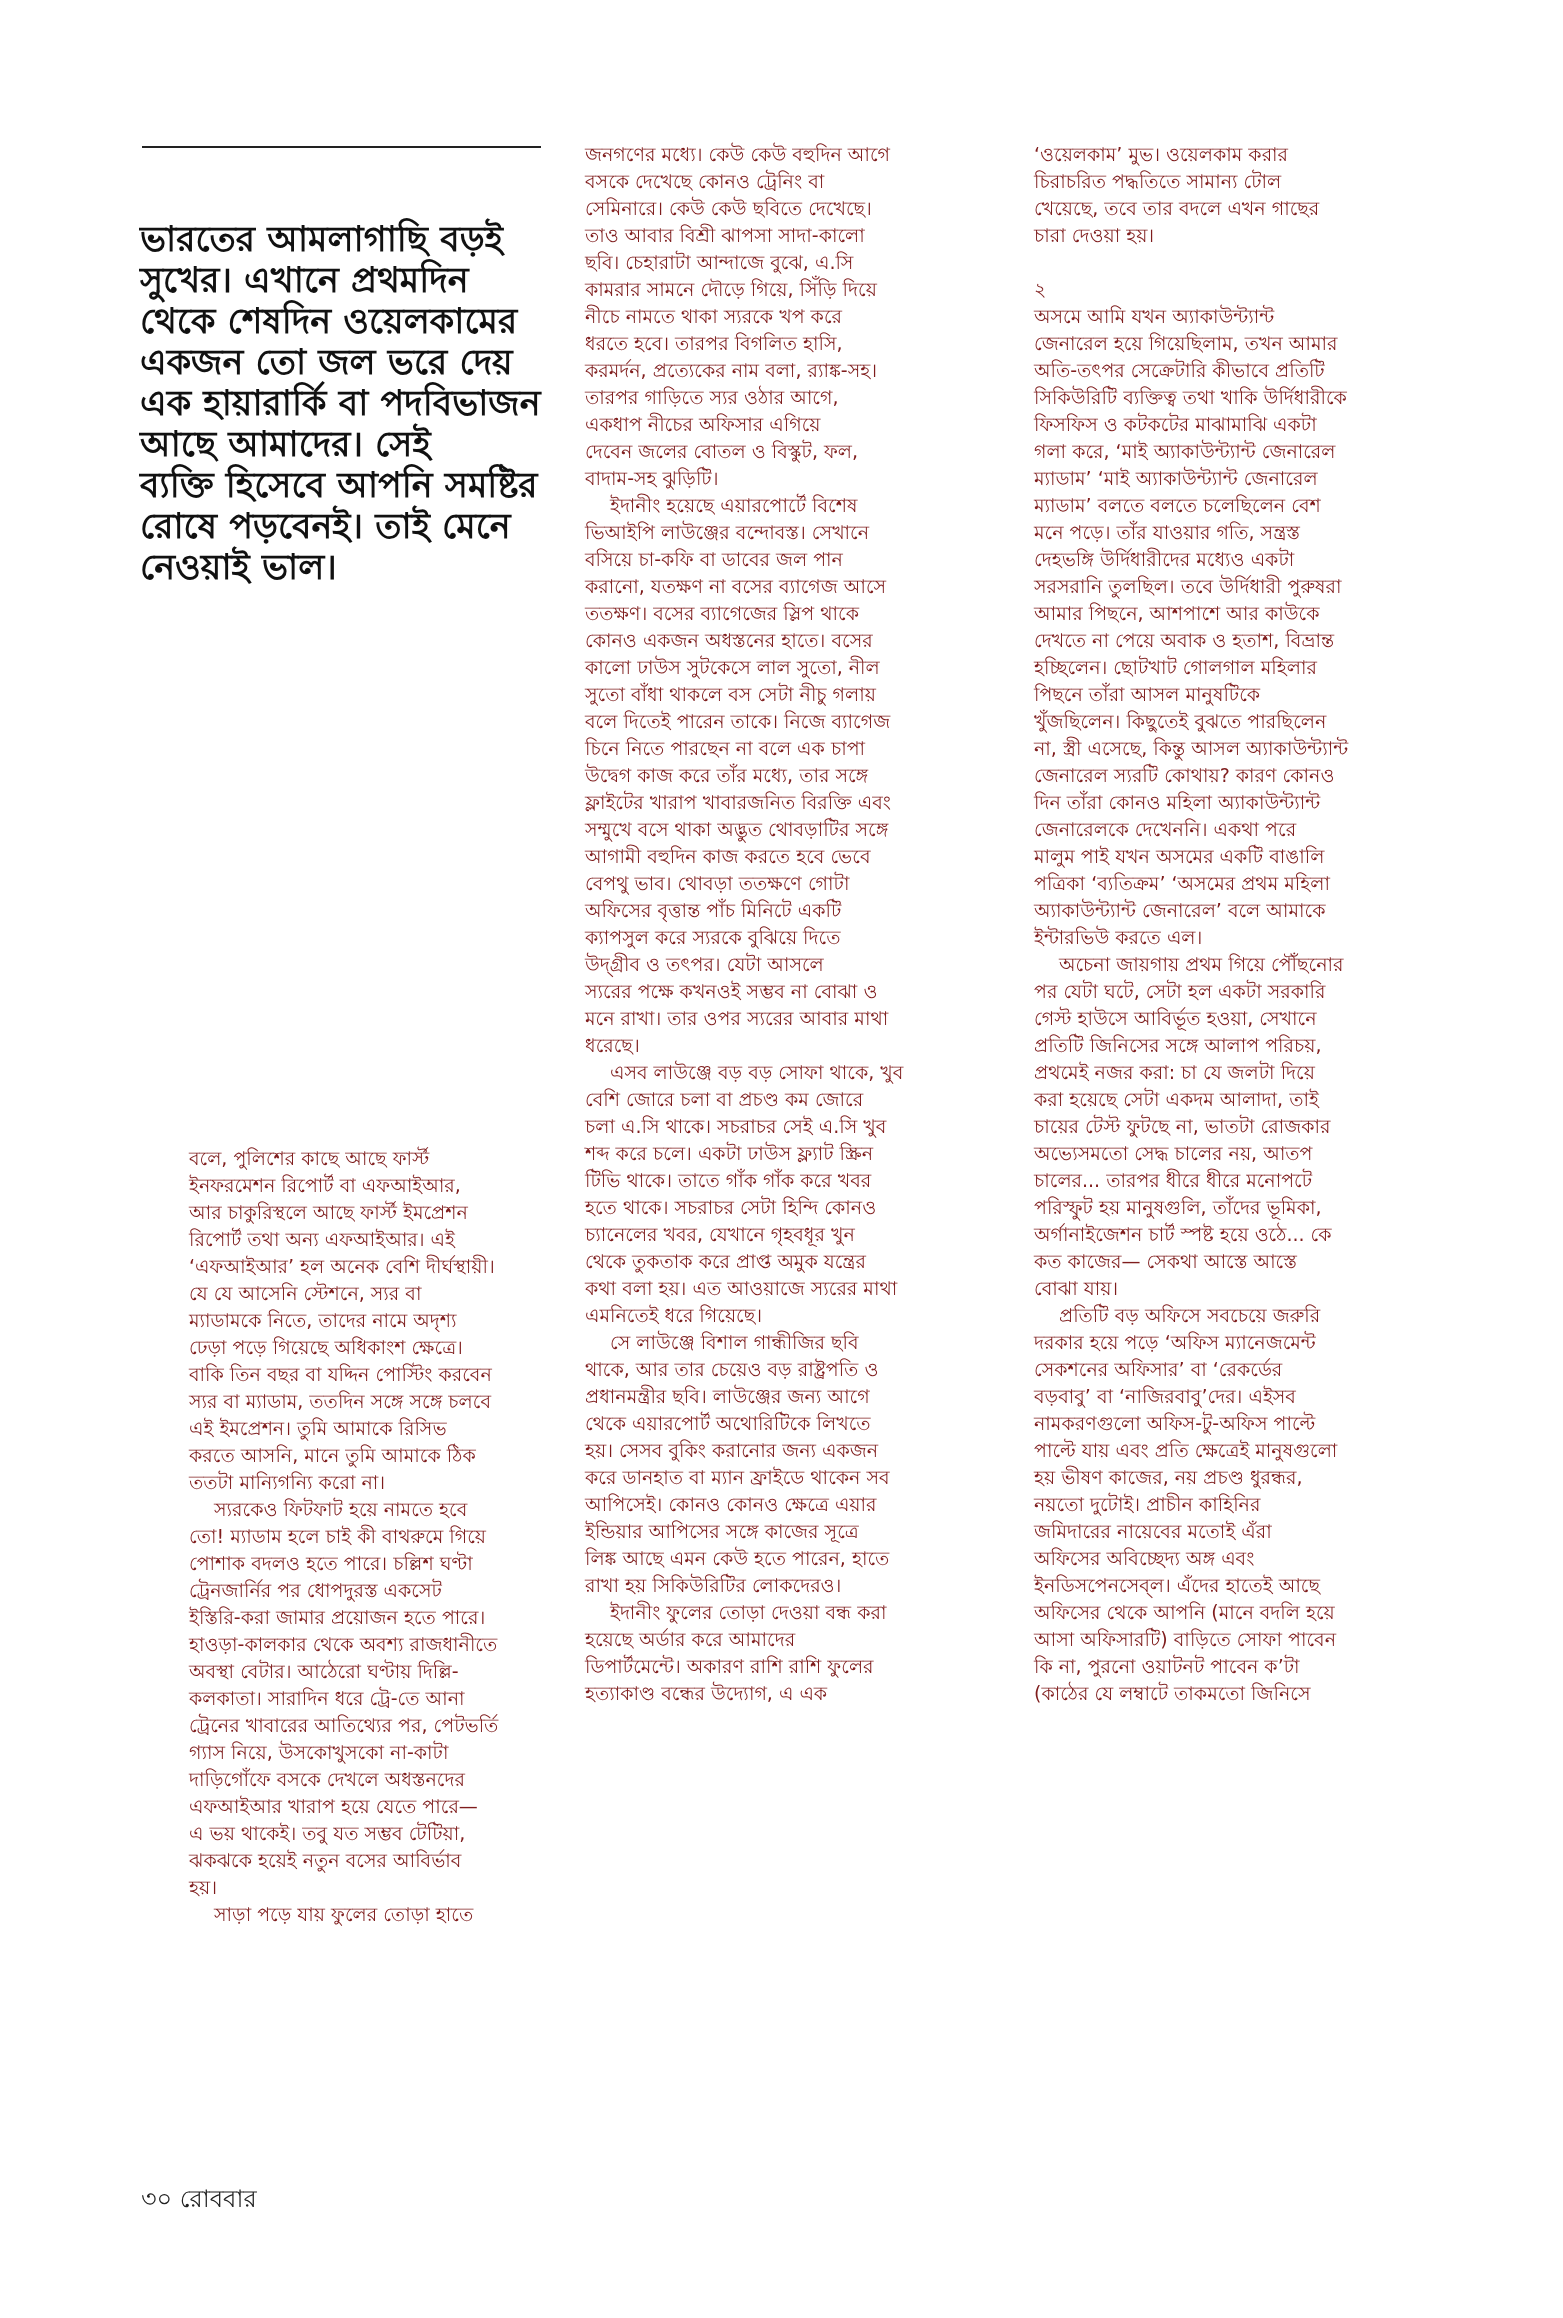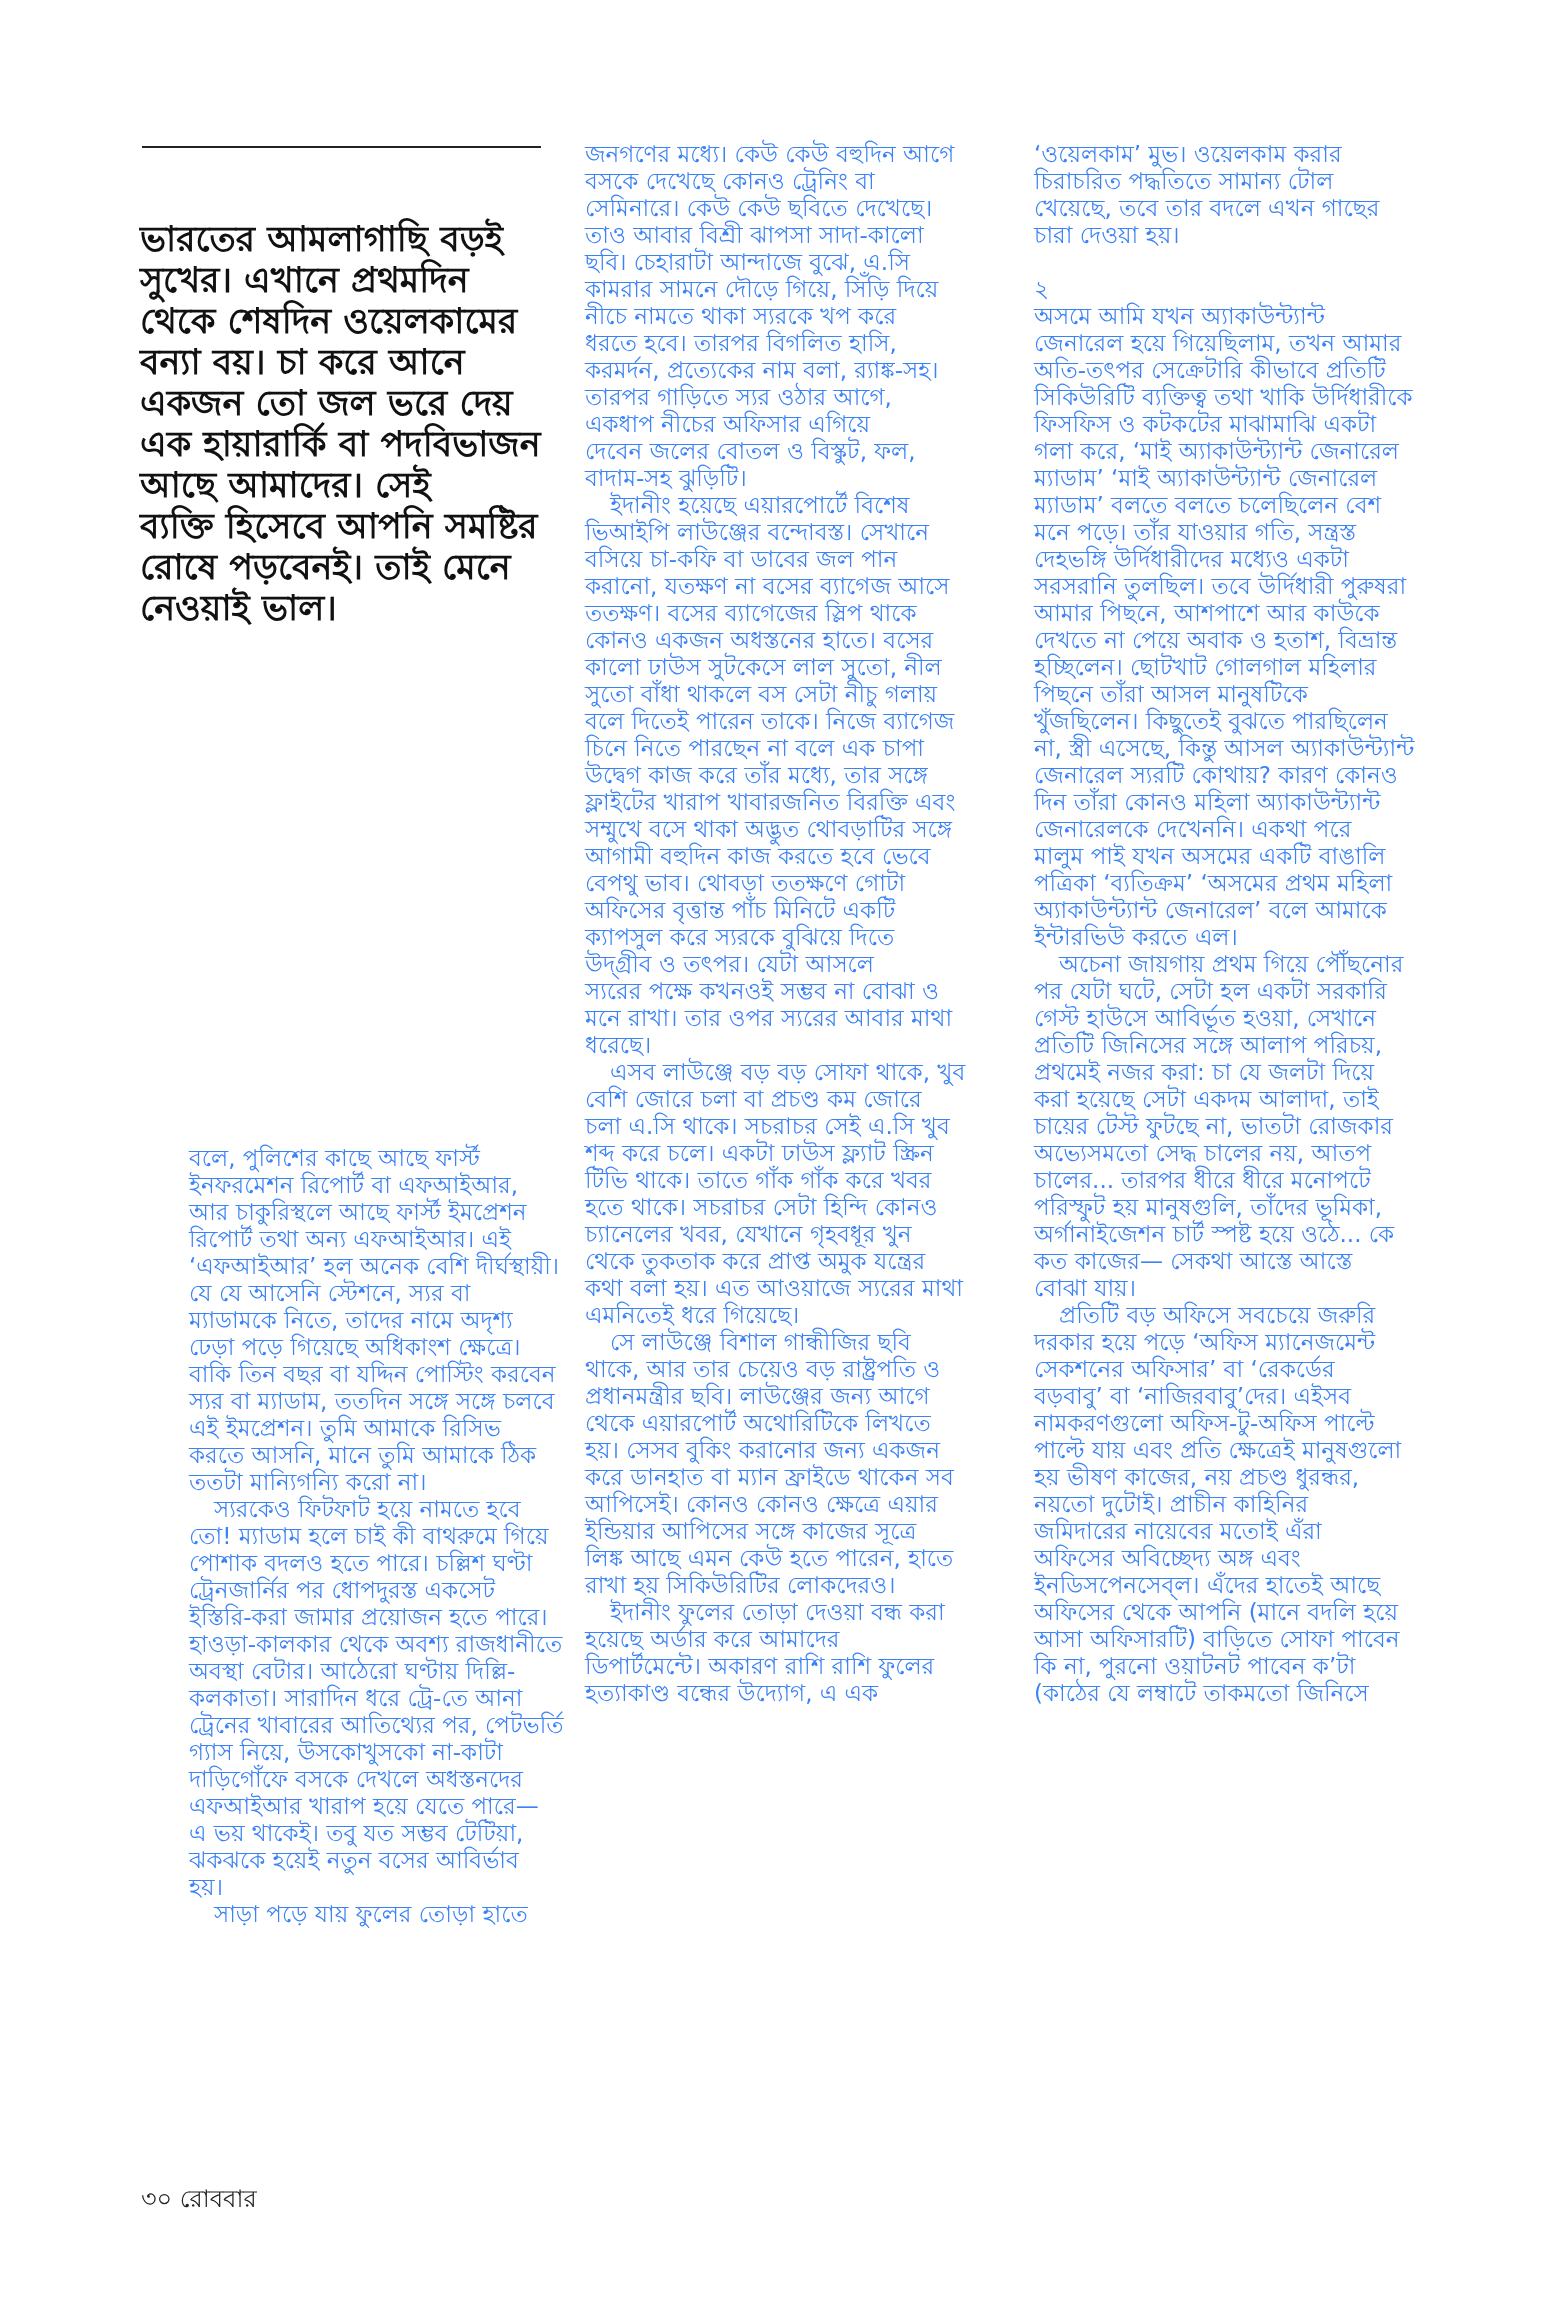--- a/index.html
+++ b/index.html
@@ -17,22 +17,22 @@
 
   .pull-quote {
     position: absolute; left: 140px; top: 219px; width: 416px;
     font-size: 35px; line-height: 41px; font-weight: bold;
     color: #111;
   }
   .pull-quote .pq-line { display: block; white-space: nowrap; }
 
   .col {
     position: absolute;
-    font-size: 23px; line-height: 27px;
-    color: #3b82f6;
+    font-size: 19px; line-height: 27px;
+    color: #7f1d1d;
   }
   .col .ln { display: block; white-space: nowrap; height: 27px; }
   .col .ln.indent { padding-left: 25px; }
   .col .ln.blank { height: 27px; }
 
   #col1 { left: 141px; top: 1145px; width: 408px; margin-left: 48px; }
   #col2 { left: 585px; top: 141px; width: 431px; }
   #col3 { left: 1034px; top: 141px; width: 431px; }
 
   .folio {
@@ -44,21 +44,20 @@
 <body>
 
 <div class="page">
 
   <div class="top-rule"></div>
 
   <div class="pull-quote" id="pull-quote">
       <span class="pq-line">ভারতের আমলাগাছি বড়ই</span>
       <span class="pq-line">সুখের। এখানে প্রথমদিন</span>
       <span class="pq-line">থেকে শেষদিন ওয়েলকামের</span>
-      <span class="pq-line">বন্যা বয়। চা করে আনে</span>
       <span class="pq-line">একজন তো জল ভরে দেয়</span>
       <span class="pq-line">এক হায়ারার্কি বা পদবিভাজন</span>
       <span class="pq-line">আছে আমাদের। সেই</span>
       <span class="pq-line">ব্যক্তি হিসেবে আপনি সমষ্টির</span>
       <span class="pq-line">রোষে পড়বেনই। তাই মেনে</span>
       <span class="pq-line">নেওয়াই ভাল।</span>
     </div>
 
   <div class="col" id="col1">
       <span class="ln">বলে, পুলিশের কাছে আছে ফার্স্ট</span>

